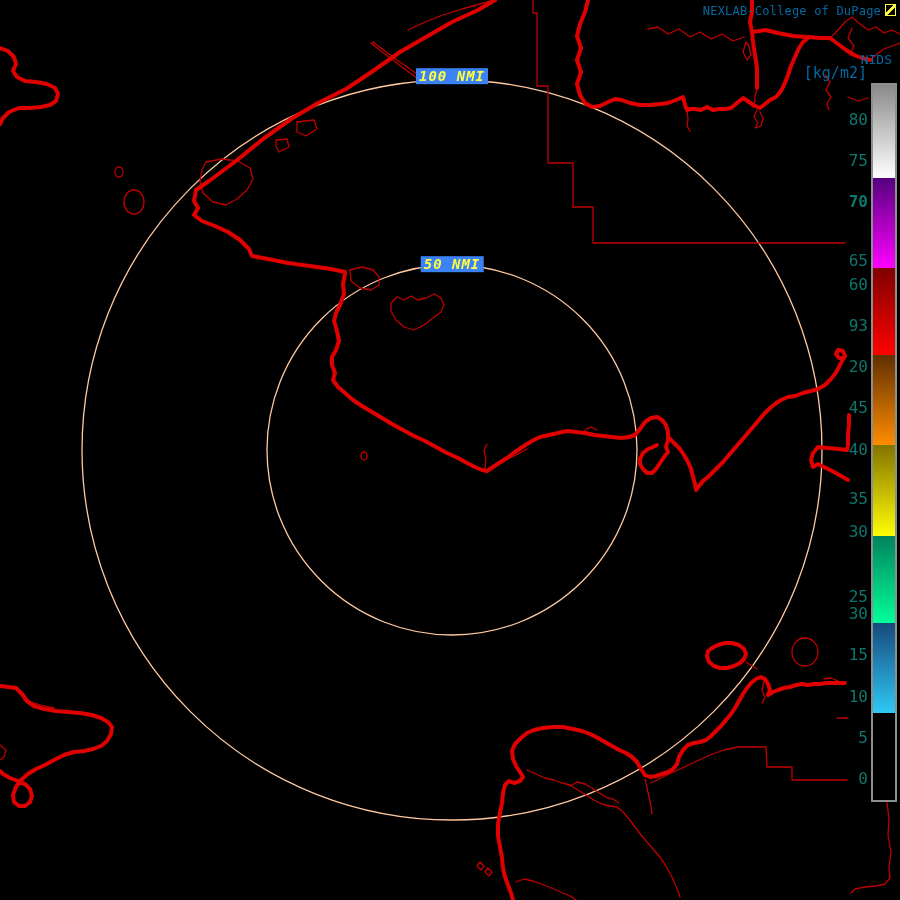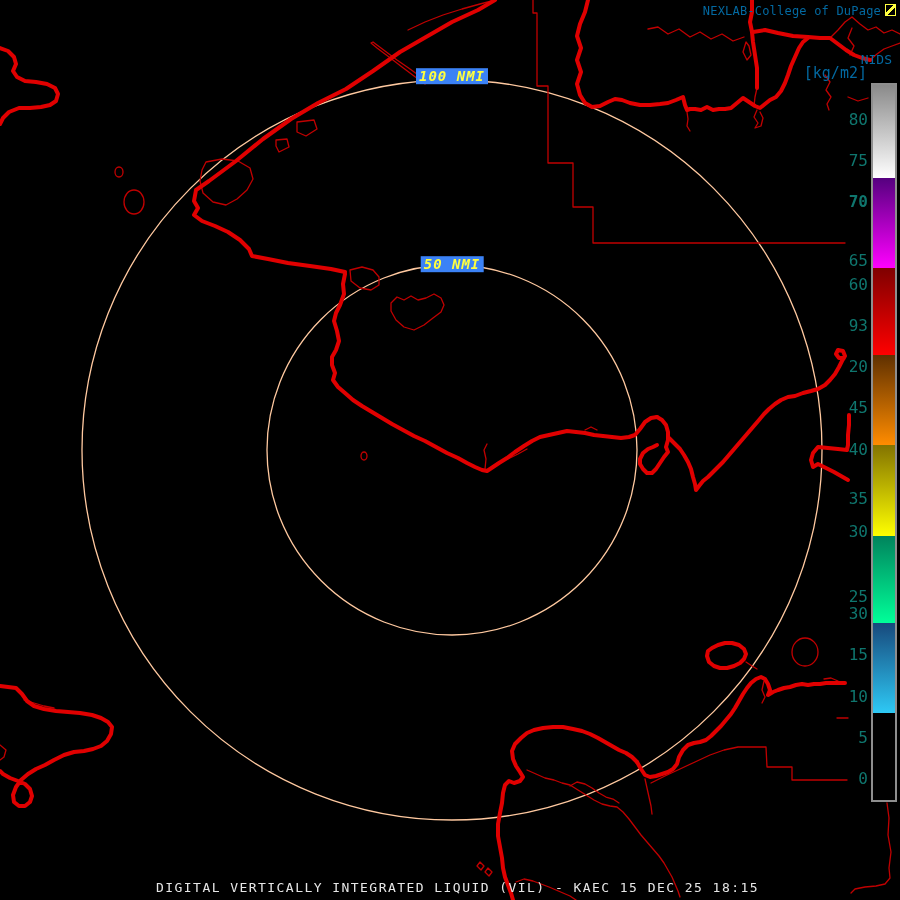--- a/index.html
+++ b/index.html
@@ -124,14 +124,13 @@
       <div class="cbtick" style="top: 490.74px; margin-top: 8px;">35</div>
       <div class="cbtick" style="top: 531.92px;">30</div>
       <div class="cbtick" style="top: 573.1px; margin-top: 24px;">25</div>
       <div class="cbtick" style="top: 614.28px;">30</div>
       <div class="cbtick" style="top: 655.46px;">15</div>
       <div class="cbtick" style="top: 696.64px;">10</div>
       <div class="cbtick" style="top: 737.82px;">5</div>
       <div class="cbtick" style="top: 779px;">0</div>
     </div>
 
-  <div id="caption">DIGITAL VERTICALLY INTEGRATED LIQUID (VIL) - KAEC 15 DEC 25 18:15</div>
 </div>
 
 </body></html>

